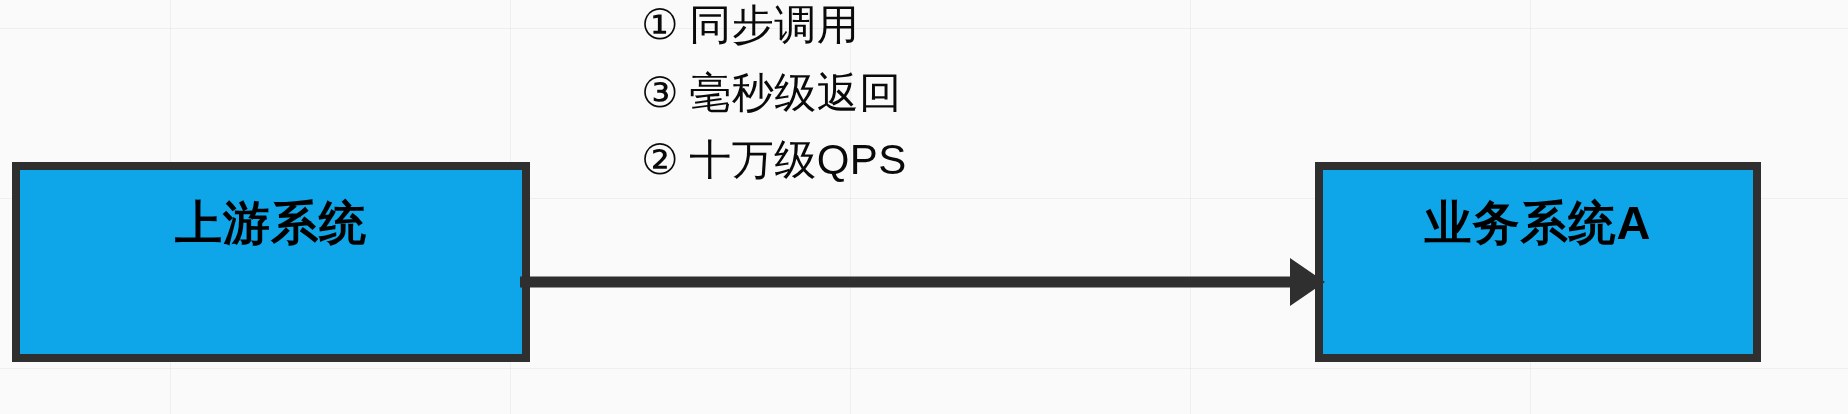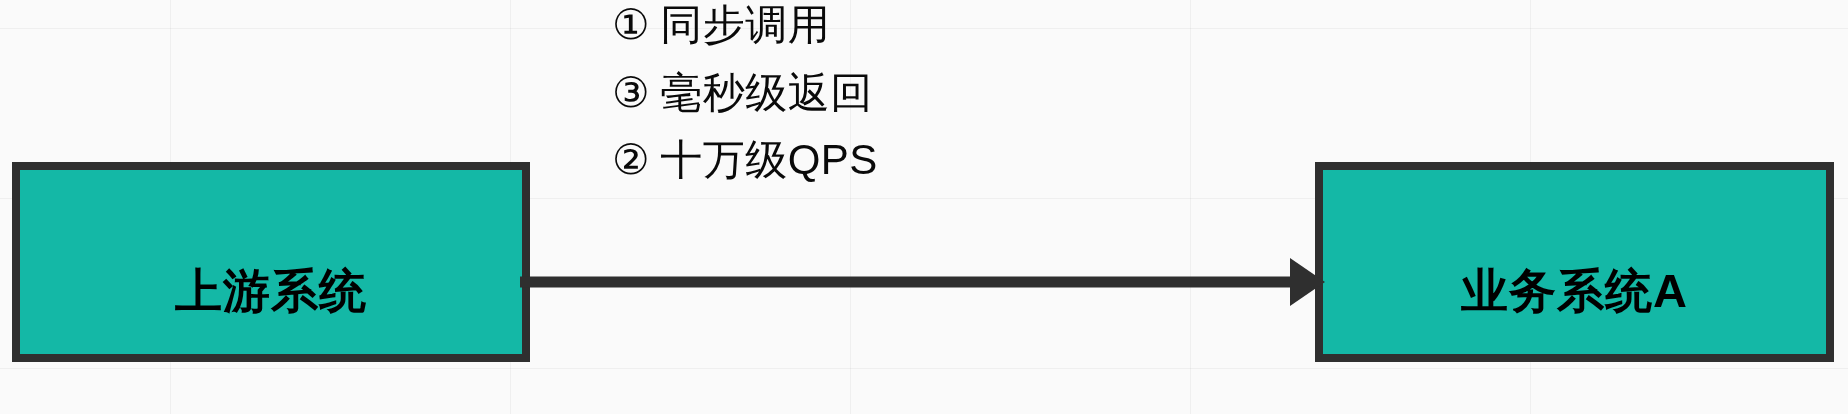--- a/index.html
+++ b/index.html
@@ -23,24 +23,24 @@
     background-image:
       linear-gradient(to right, rgba(0,0,0,0.045) 1px, transparent 1px),
       linear-gradient(to bottom, rgba(0,0,0,0.045) 1px, transparent 1px);
     background-size: 340px 170px;
     background-position: -170px 28px;
   }
 
   .node {
     position: absolute;
     box-sizing: border-box;
-    background: #14b8a6;
+    background: #0ea5e9;
     border: 8px solid #2f2f2f;
     display: flex;
-    align-items: flex-end;
+    align-items: center;
     justify-content: center;
   }
   .node-label {
     font-size: 47px;
     font-weight: bold;
     color: #000000;
     letter-spacing: 1px;
     line-height: 1;
     white-space: nowrap;
   }
@@ -49,21 +49,21 @@
     left: 12px;
     top: 162px;
     width: 518px;
     height: 200px;
   }
   #node-upstream .node-label { position: relative; top: -40px; }
 
   #node-service-a {
     left: 1315px;
     top: 162px;
-    width: 519px;
+    width: 446px;
     height: 200px;
   }
   #node-service-a .node-label { position: relative; top: -40px; }
 
   
   #connector {
     position: absolute;
     left: 520px;
     top: 252px;
     width: 810px;
@@ -80,20 +80,21 @@
     display: flex;
     flex-direction: column;
     gap: 18px;
   }
   .annotation-line {
     font-size: 42px;
     color: #0a0a0a;
     line-height: 1.18;
     white-space: nowrap;
     letter-spacing: 0.5px;
+    margin-left: 29px;
   }
   .annotation-marker { margin-right: 10px; }
 </style>
 </head>
 <body>
 
 <div id="canvas">
 
   <div class="grid"></div>
 

